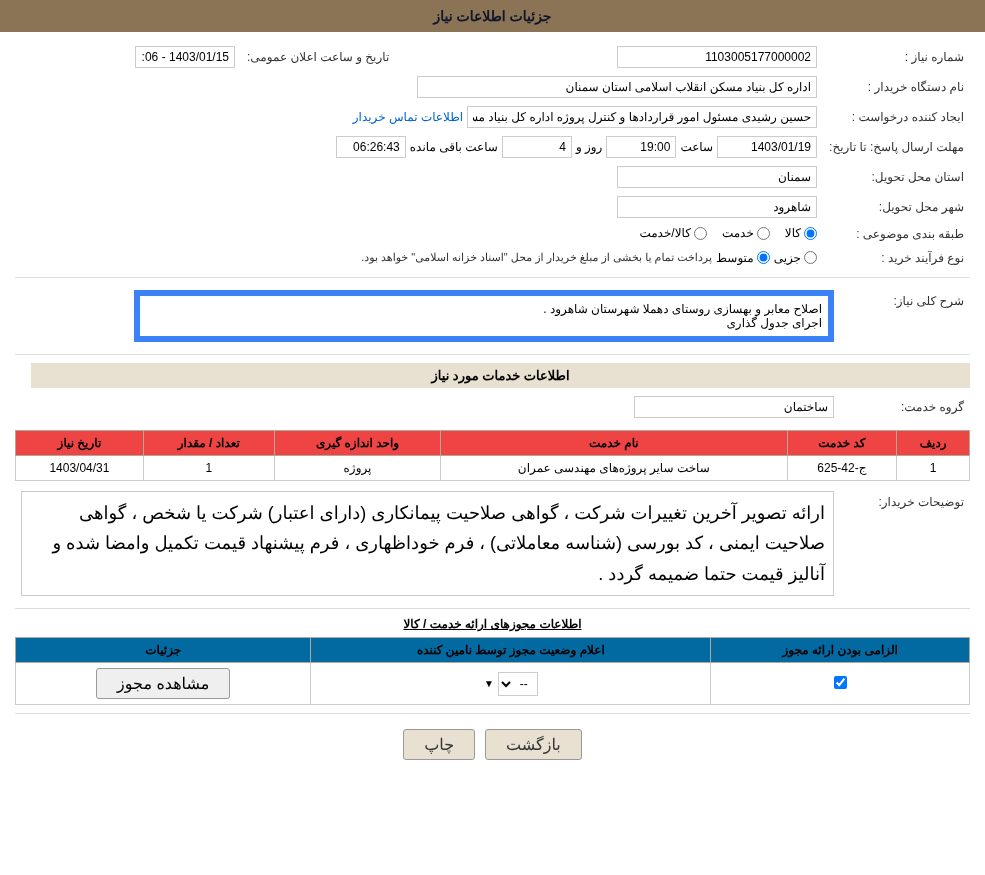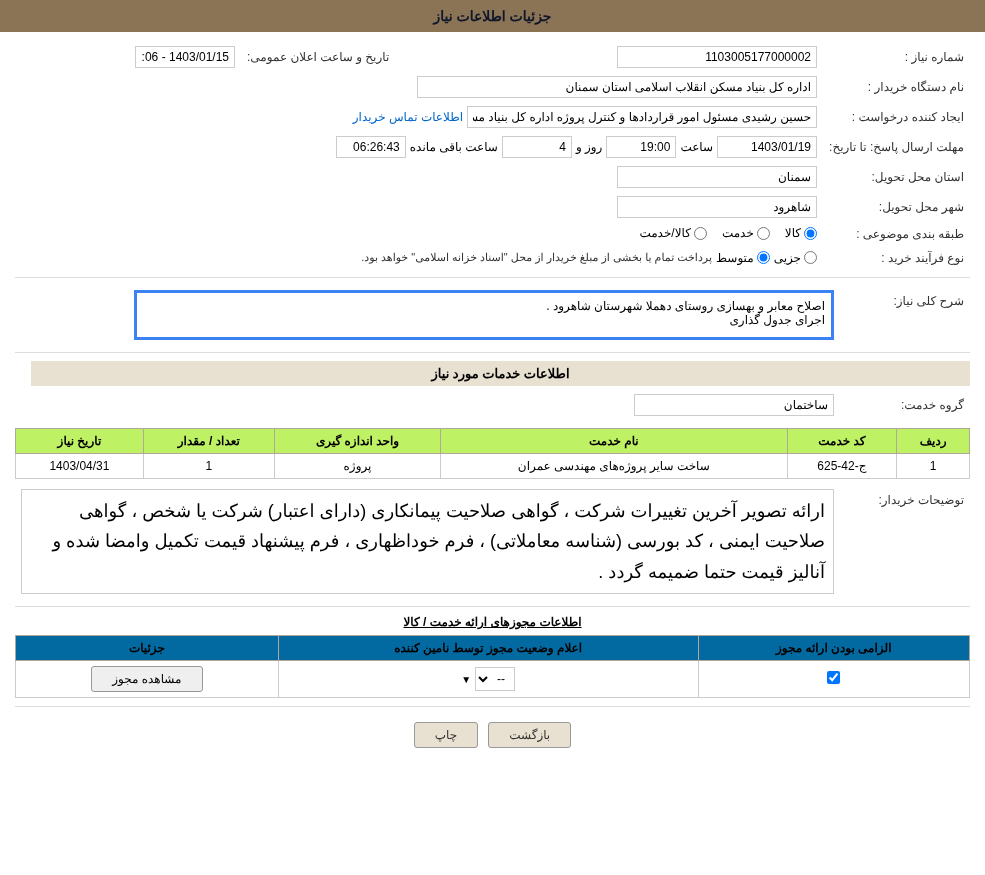--- a/index.html
+++ b/index.html
@@ -69,21 +69,21 @@
       direction: rtl;
       align-items: center;
     }
     .radio-item {
       display: flex;
       align-items: center;
       gap: 3px;
     }
     .link-blue { color: #0066cc; cursor: pointer; text-decoration: none; }
     .description-box {
-      border: 3px solid #3b82f6;
+      border: 6px solid #3b82f6;
       padding: 6px;
       text-align: right;
       direction: rtl;
       min-height: 50px;
       background: #fff;
       width: 100%;
       font-size: 12px;
     }
     .section-header {
       background: #e8e0d0;
@@ -92,21 +92,21 @@
       font-size: 13px;
       text-align: center;
       margin: 8px 0 4px 16px;
     }
     .data-table {
       width: 100%;
       border-collapse: collapse;
       margin: 6px 0;
     }
     .data-table th {
-      background: #bef264;
+      background: #ef4444;
       border: 1px solid #b0a898;
       padding: 5px 8px;
       text-align: center;
       font-size: 12px;
     }
     .data-table td {
       border: 1px solid #ccc;
       padding: 5px 8px;
       text-align: center;
       font-size: 12px;
@@ -136,21 +136,21 @@
     }
     .permits-table td {
       border: 1px solid #ccc;
       padding: 5px 8px;
       text-align: center;
       font-size: 12px;
     }
     .btn {
       padding: 5px 20px;
       font-family: Tahoma, Arial, sans-serif;
-      font-size: 12px;
+      font-size: 16px;
       cursor: pointer;
       border: 1px solid #999;
       border-radius: 3px;
     }
     .btn-print {
       background: #e8e0d0;
       color: #333;
     }
     .btn-back {
       background: #e8e0d0;

